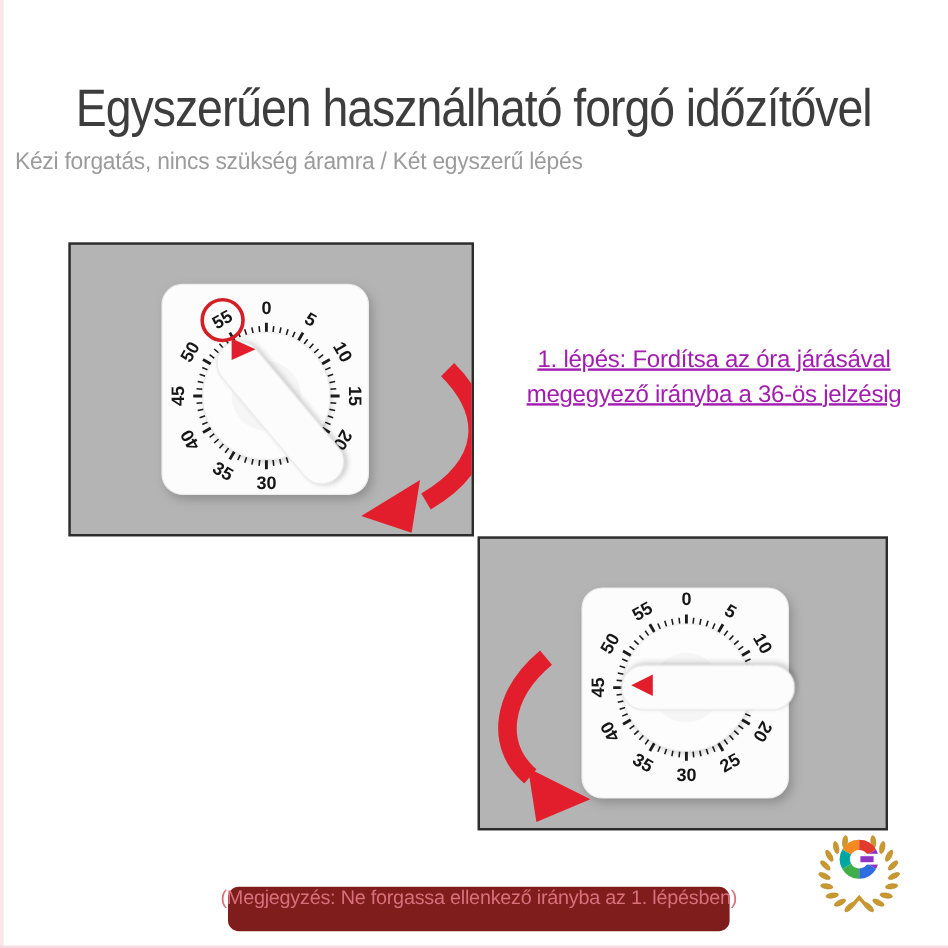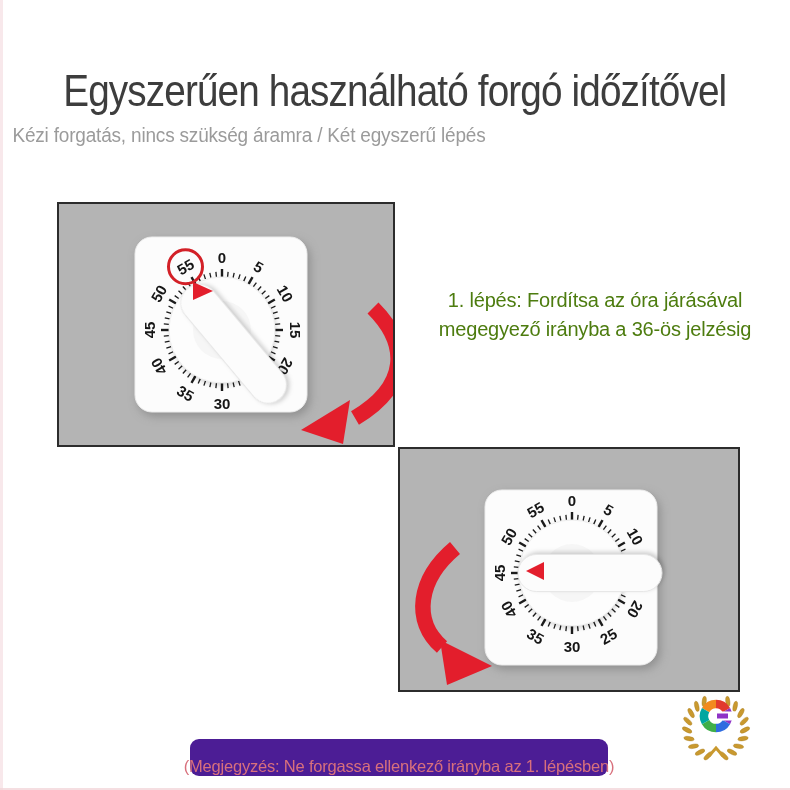--- a/index.html
+++ b/index.html
@@ -18,28 +18,28 @@
     font-size:20px;color:#9b9b9b;letter-spacing:-.2px;
   }
   .subtitle .squeeze{display:inline-block;transform:scaleX(.95);transform-origin:center;}
   .panel{
     position:absolute;background:#b4b4b4;border:2px solid #2c2c2c;box-sizing:border-box;
   }
   #panel1{left:57px;top:202px;width:338px;height:245px;}
   #panel2{left:398px;top:447px;width:342px;height:245px;}
   .panel svg{display:block;}
   .step-text{
-    position:absolute;text-align:center;font-size:20px;line-height:29px;color:#4d7c0f;letter-spacing:-.2px;
+    position:absolute;text-align:center;font-size:20px;line-height:29px;color:#a21caf;letter-spacing:-.2px;text-decoration:underline;
   }
   #step1{left:402px;top:286px;width:386px;}
   #step2{left:6px;top:532px;width:388px;}
   .note{
     position:absolute;left:190px;top:739px;width:418px;height:37px;
-    background:#4c1d95;border-radius:9px;
-    display:flex;align-items:flex-end;justify-content:center;
+    background:#7f1d1d;border-radius:9px;
+    display:flex;align-items:flex-start;justify-content:center;
     font-size:16.5px;color:#d8707c;letter-spacing:-.2px;white-space:nowrap;
   }
   .timer-body{filter:drop-shadow(3px 4px 4px rgba(110,110,110,.5));}
   .knob{filter:drop-shadow(1px 2px 2px rgba(0,0,0,.15));}
   .handle{filter:drop-shadow(2px 2px 2px rgba(0,0,0,.18));}
   #brand-badge{position:absolute;left:670px;top:684px;}
   .edge-tint-left{position:absolute;left:0;top:0;width:3px;height:790px;background:rgba(243,214,218,.55);}
   .edge-tint-bottom{position:absolute;left:0;top:788px;width:790px;height:2px;background:rgba(243,214,218,.8);}
 </style>
 </head>

